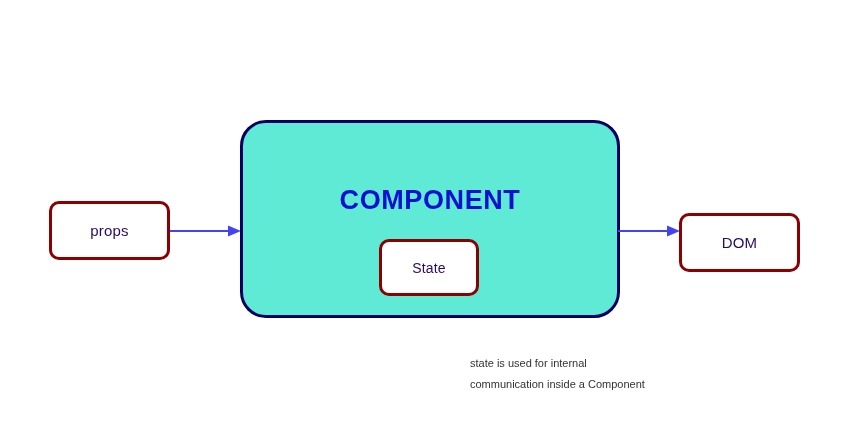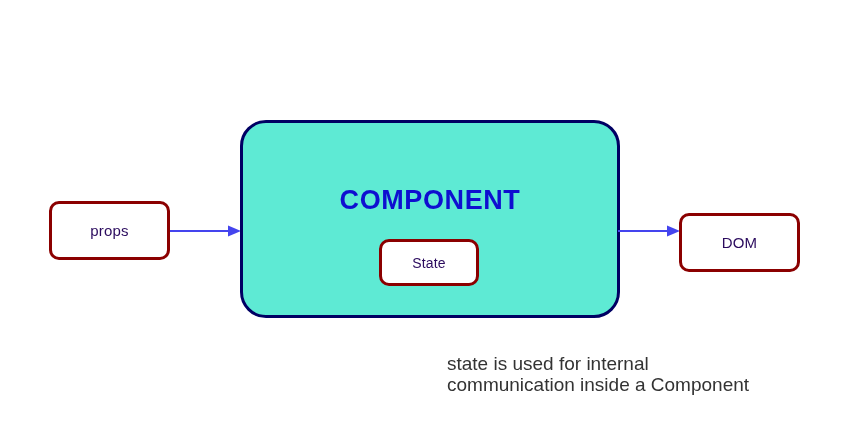--- a/index.html
+++ b/index.html
@@ -81,21 +81,21 @@
     letter-spacing: 0.6px;
     line-height: 1;
     white-space: nowrap;
   }
 
   
   #state-node {
     left: 379px;
     top: 239px;
     width: 100px;
-    height: 47px;
+    height: 57px;
   }
   #state-node .node-label {
     font-size: 14px;
   }
 
   
   .arrow {
     position: absolute;
     height: 18px;
   }
@@ -106,25 +106,25 @@
   }
   #arrow-component-dom {
     left: 618px;
     top: 222px;
     width: 63px;
   }
 
   
   #caption {
     position: absolute;
-    left: 447px;
+    left: 470px;
     top: 353px;
     width: 360px;
     color: #333333;
-    font-size: 19px;
+    font-size: 11px;
     line-height: 21px;
     white-space: pre-line;
   }
 </style>
 </head>
 <body>
 
 <div id="canvas">
 
   <div class="node node-red" id="props-node">

